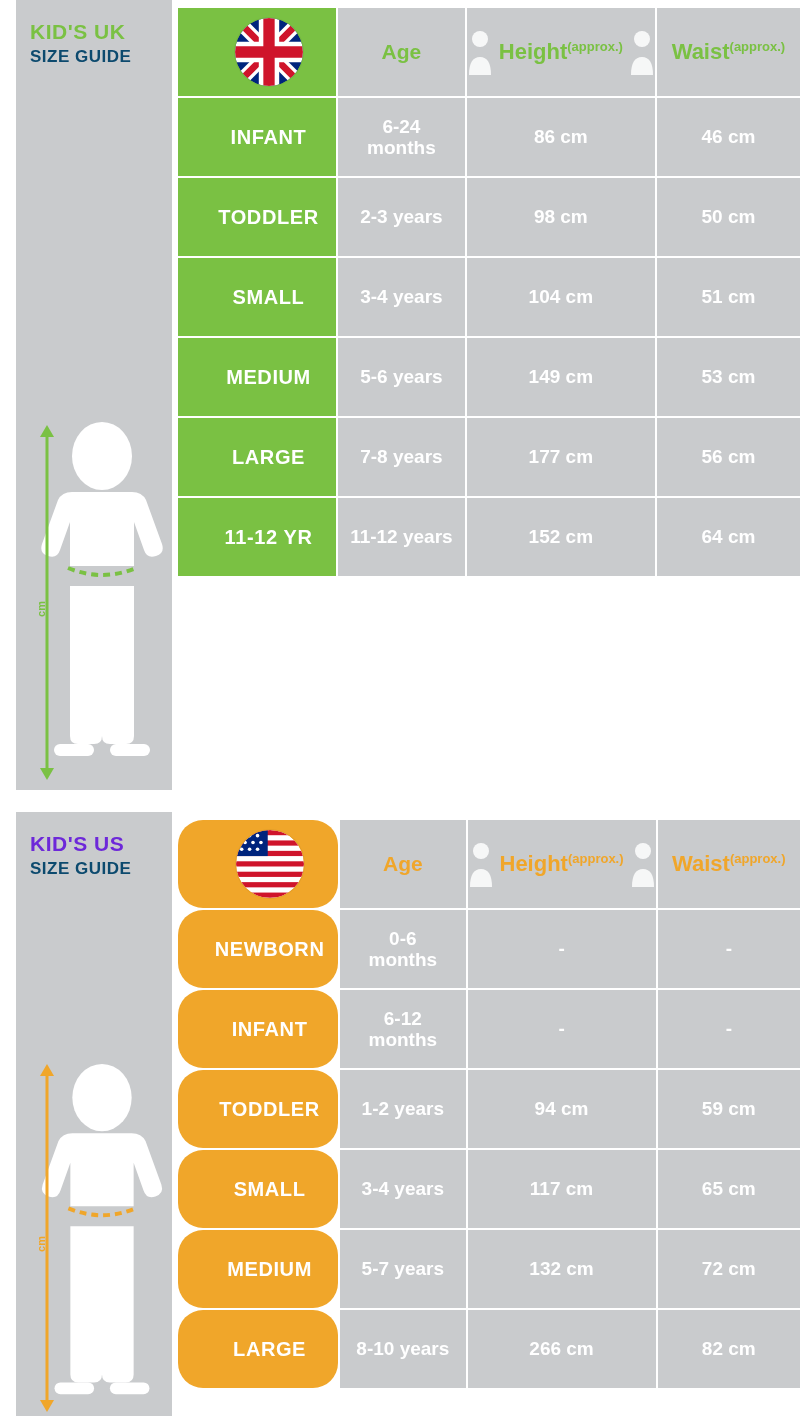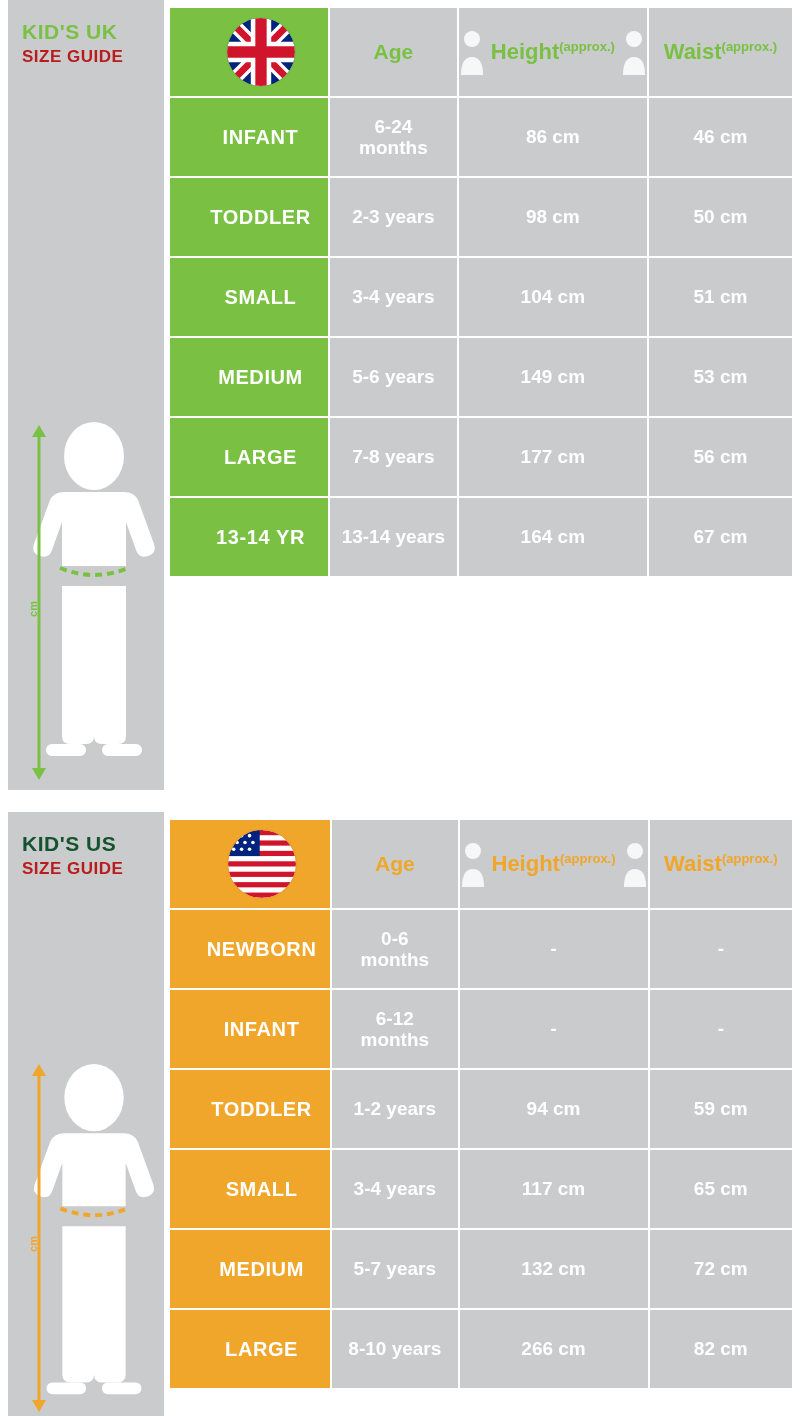--- a/index.html
+++ b/index.html
@@ -1,51 +1,51 @@
 <!DOCTYPE html>
 <html><head>
 <meta charset="utf-8">
 <style>
   html,body{margin:0;padding:0;background:#ffffff;}
   body{width:800px;height:1416px;font-family:"Liberation Sans",sans-serif;overflow:hidden;}
 
   .sheet{position:relative;width:800px;height:1416px;background:#ffffff;}
 
-  .panel{position:absolute;left:0;width:650px;background:#ffffff;}
+  .panel{position:absolute;left:8px;width:650px;background:#ffffff;}
   #panel-uk{top:0;height:790px;}
   #panel-us{top:812px;height:604px;}
 
   
   .leftcol{position:absolute;left:8px;top:0;width:156px;bottom:0;background:#c9cbcd;}
   .leftcol .title{position:absolute;left:14px;top:20px;width:140px;}
   .title .line1{font-size:21px;font-weight:bold;letter-spacing:.5px;}
-  .title .line2{font-size:17px;font-weight:bold;color:#b91c1c;letter-spacing:.5px;margin-top:3px;}
+  .title .line2{font-size:17px;font-weight:bold;color:#0c4a6e;letter-spacing:.5px;margin-top:3px;}
   .uk .line1{color:#7ac143;}
-  .us .line1{color:#14532d;}
+  .us .line1{color:#6d28d9;}
 
   
   .kid{position:absolute;left:22px;width:128px;}
   .kid svg{display:block;}
 
   .arrow{position:absolute;width:18px;text-align:center;}
   .arrow .label{font-size:11px;font-weight:bold;transform:rotate(-90deg);position:absolute;left:-5px;top:50%;}
   .arrow svg{display:block;}
 
   
   table{position:absolute;border-collapse:separate;border-spacing:2px;}
   #tbl-uk{left:168px;top:6px;width:626px;}
   #tbl-us{left:168px;top:6px;width:626px;}
   td{padding:0;text-align:center;vertical-align:middle;color:#ffffff;font-weight:bold;}
   .c-size{width:150px;font-size:20px;letter-spacing:.6px;padding-left:23px;}
   .c-age{width:152px;font-size:19px;margin-left:35px;}
   .c-h{width:152px;font-size:19px;}
   .c-w{width:156px;font-size:19px;}
   .gray{background:#c9cbcd;}
   .green{background:#7ac143;}
-  .orange{background:#f0a62a;}
+  .orange{background:#f0a62a;border-radius:25px;}
   .hdr{height:88px;}
   .row{height:78px;}
   .hdr .ht{font-size:22px;font-weight:bold;}
   .hdr .sub{font-size:13px;font-weight:bold;}
   .uk .hdr .ht,.uk .hdr .sub,.uk .hdr .agetext{color:#7ac143;}
   .us .hdr .ht,.us .hdr .sub,.us .hdr .agetext{color:#f0a62a;}
   .agetext{font-size:21px;font-weight:bold;}
 
   .flagcell{position:relative;}
   .flag{width:68px;height:68px;border-radius:50%;margin:0 auto;overflow:hidden;position:relative;box-shadow:0 0 0 1px rgba(0,0,0,.05);}
@@ -179,24 +179,24 @@
         <td class="c-h gray">149 cm</td>
         <td class="c-w gray">53 cm</td>
       </tr>
       <tr class="row">
         <td class="c-size green">LARGE</td>
         <td class="c-age gray">7-8 years</td>
         <td class="c-h gray">177 cm</td>
         <td class="c-w gray">56 cm</td>
       </tr>
       <tr class="row">
-        <td class="c-size green">13-14 YR</td>
-        <td class="c-age gray">13-14 years</td>
-        <td class="c-h gray">164 cm</td>
-        <td class="c-w gray">67 cm</td>
+        <td class="c-size green">11-12 YR</td>
+        <td class="c-age gray">11-12 years</td>
+        <td class="c-h gray">152 cm</td>
+        <td class="c-w gray">64 cm</td>
       </tr>
     </tbody>
       </table>
   </div>
 
   <div class="gap"></div>
 
   <div class="panel us" id="panel-us">
 
     <div class="leftcol">

